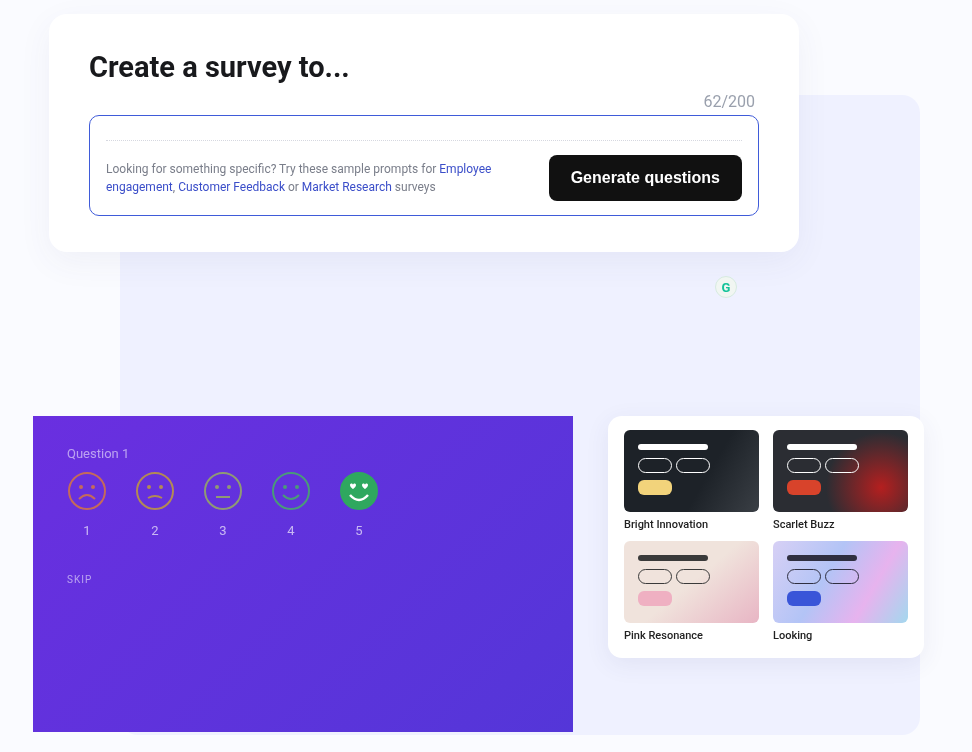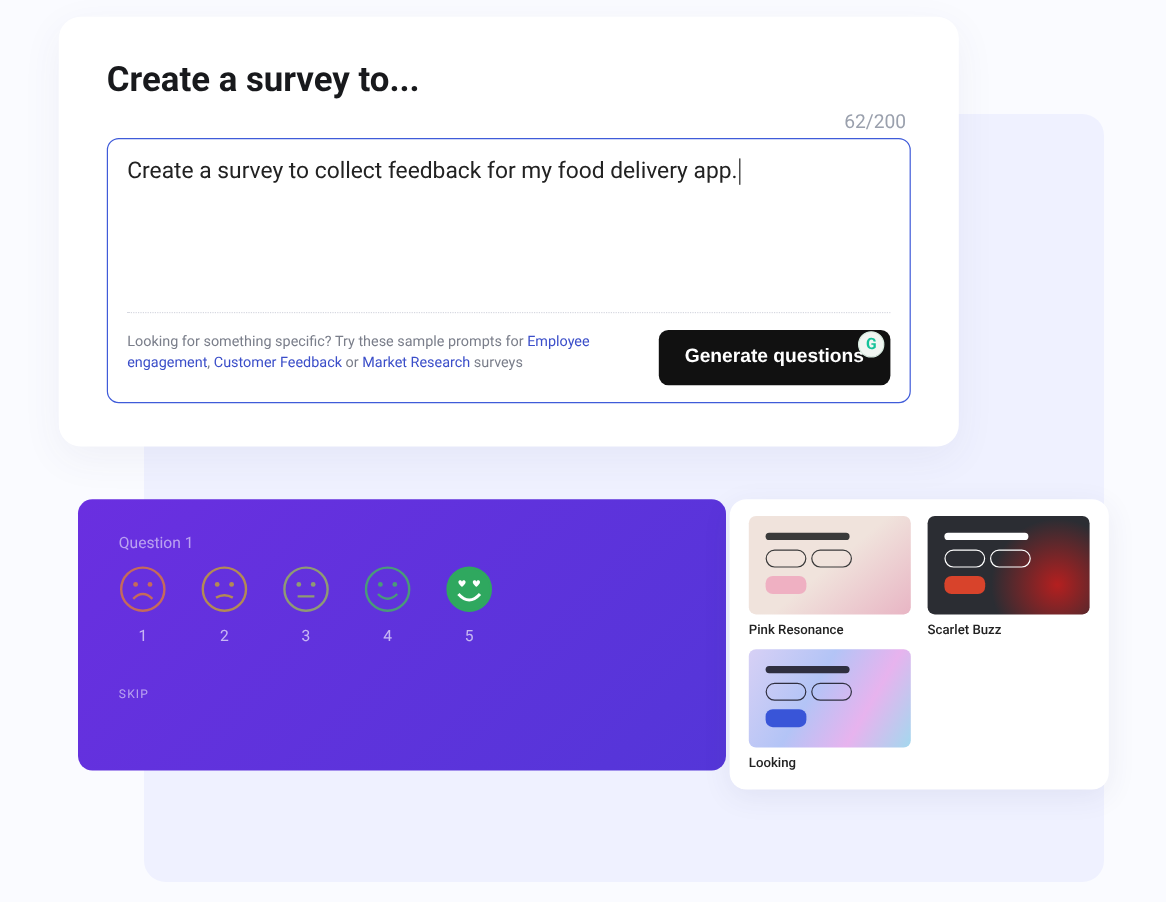--- a/index.html
+++ b/index.html
@@ -83,20 +83,21 @@
     justify-content: center;
     border: 1px solid #d7ebe0;
   }
   .divider {
     border-top: 1px dotted #d6d8e0;
     margin: 10px 0 14px 0;
   }
   .prompt-footer {
     display: flex;
     justify-content: space-between;
+    align-items: center;
     gap: 8px;
   }
   .sample-text {
     font-size: 12px;
     color: #7a7e8a;
     line-height: 1.5;
     max-width: 430px;
   }
   .sample-text a { color: #3b4ec9; text-decoration: none; cursor: pointer; }
   .generate-btn {
@@ -106,26 +107,26 @@
     font-weight: 600;
     border: none;
     border-radius: 8px;
     padding: 14px 22px;
     cursor: pointer;
   }
 
   
   .survey-card {
     position: absolute;
-    left: 65px;
+    left: 33px;
     top: 416px;
     width: 540px;
-    height: 226px;
+    height: 316px;
     background: linear-gradient(135deg, #6a2fe0 0%, #5436d8 100%);
-    border-radius: 12px;
+    border-radius: 0;
     padding: 30px 34px;
     color: #fff;
   }
   .q-label {
     font-size: 13px;
     color: rgba(255,255,255,0.55);
     margin-bottom: 10px;
   }
   .q-text {
     font-size: 19px;
@@ -231,23 +232,20 @@
 </style>
 </head>
 <body>
 
 <div class="bg-panel"></div>
 
 <div class="create-card">
   <div class="create-title">Create a survey to...</div>
   <div class="char-counter">62/200</div>
   <div class="prompt-box">
-    <div class="prompt-textarea">
-      <span>Create a survey to collect feedback for my food delivery app.</span><span class="caret"></span>
-    </div>
     <div class="grammarly">G</div>
     <div class="divider"></div>
     <div class="prompt-footer">
       <div class="sample-text">
         <span>Looking for something specific? Try these sample prompts for </span><a>Employee engagement</a><span>, </span><a>Customer Feedback</a><span> or </span><a>Market Research</a><span> surveys</span>
       </div>
       <button class="generate-btn">Generate questions</button>
     </div>
   </div>
 </div>
@@ -299,39 +297,48 @@
         <path d="M11 24 Q20 34 29 24" fill="none" stroke="#fff" stroke-width="2.5"></path>
       </svg>
       <span class="face-num">5</span>
     </div>
   </div>
   <div class="skip">SKIP</div>
 </div>
 
 <div class="themes-card">
   <div class="theme-grid">
+    <div class="theme-item">
+      <div class="theme-thumb t-bright">
+        <div class="thumb-bar1"></div>
+          <div class="thumb-pill"></div>
+          <div class="thumb-pill2"></div>
+          <div class="thumb-chip"></div>
+      </div>
+      <div class="theme-name">Bright Innovation</div>
+    </div>
+    <div class="theme-item">
+      <div class="theme-thumb t-scarlet">
+        <div class="thumb-bar1"></div>
+          <div class="thumb-pill"></div>
+          <div class="thumb-pill2"></div>
+          <div class="thumb-chip"></div>
+      </div>
+      <div class="theme-name">Scarlet Buzz</div>
+    </div>
     <div class="theme-item">
       <div class="theme-thumb t-pink">
         <div class="thumb-bar1"></div>
           <div class="thumb-pill"></div>
           <div class="thumb-pill2"></div>
           <div class="thumb-chip"></div>
       </div>
       <div class="theme-name">Pink Resonance</div>
     </div>
     <div class="theme-item">
-      <div class="theme-thumb t-scarlet">
-        <div class="thumb-bar1"></div>
-          <div class="thumb-pill"></div>
-          <div class="thumb-pill2"></div>
-          <div class="thumb-chip"></div>
-      </div>
-      <div class="theme-name">Scarlet Buzz</div>
-    </div>
-    <div class="theme-item">
       <div class="theme-thumb t-galaxy">
         <div class="thumb-bar1"></div>
           <div class="thumb-pill"></div>
           <div class="thumb-pill2"></div>
           <div class="thumb-chip"></div>
       </div>
       <div class="theme-name">Looking</div>
     </div>
   </div>
 </div>

